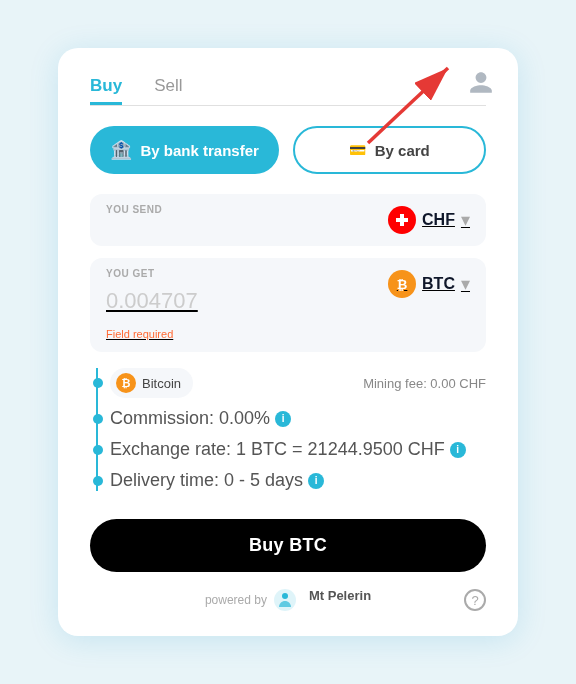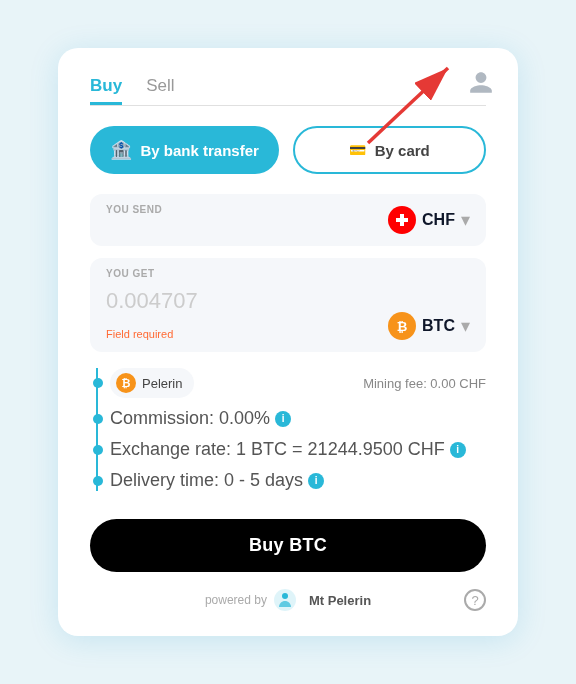--- a/index.html
+++ b/index.html
@@ -32,21 +32,21 @@
       position: absolute;
       top: 10px;
       right: 50px;
       pointer-events: none;
     }
     .arrow-overlay svg { width: 120px; height: 90px; }
 
     
     .tabs {
       display: flex;
-      gap: 24px;
+      gap: 32px;
       margin-bottom: 20px;
     }
     .tab {
       font-size: 17px;
       cursor: pointer;
       padding-bottom: 6px;
       color: #999;
       border-bottom: 3px solid transparent;
     }
     .tab.active {
@@ -95,26 +95,27 @@
       cursor: pointer;
       display: flex;
       align-items: center;
       justify-content: center;
       gap: 8px;
     }
 
     
     .input-row {
       display: flex;
-      align-items: flex-end;
+      align-items: flex-start;
       background: #f5f7fa;
       border-radius: 12px;
       padding: 12px 16px;
       margin-bottom: 12px;
       position: relative;
+      text-decoration: underline;
     }
     .input-label {
       font-size: 10px;
       color: #aaa;
       font-weight: 600;
       letter-spacing: 0.5px;
       position: absolute;
       top: 10px;
       left: 16px;
     }
@@ -273,21 +274,21 @@
     }
     .powered-by {
       display: flex;
       align-items: center;
       gap: 6px;
       font-size: 12px;
       color: #aaa;
     }
     .pelerin-logo {
       display: flex;
-      align-items: center;
+      align-items: flex-start;
       gap: 12px;
     }
     .pelerin-icon {
       width: 24px;
       height: 24px;
     }
     .pelerin-name {
       font-size: 13px;
       color: #555;
       font-weight: 600;
@@ -387,21 +388,21 @@
   </div>
 
   
   <div class="info-section">
     <div class="dot-line"></div>
 
     <div class="info-row">
       <div class="info-dot"></div>
       <div class="bitcoin-tag">
         <div class="btc-icon-small">₿</div>
-        <span>Pelerin</span>
+        <span>Bitcoin</span>
       </div>
       <span class="mining-fee">Mining fee: 0.00 CHF</span>
     </div>
 
     <div class="info-row">
       <div class="info-dot"></div>
       <span class="info-text">Commission: 0.00%</span>
       <span class="info-icon">i</span>
     </div>
 

